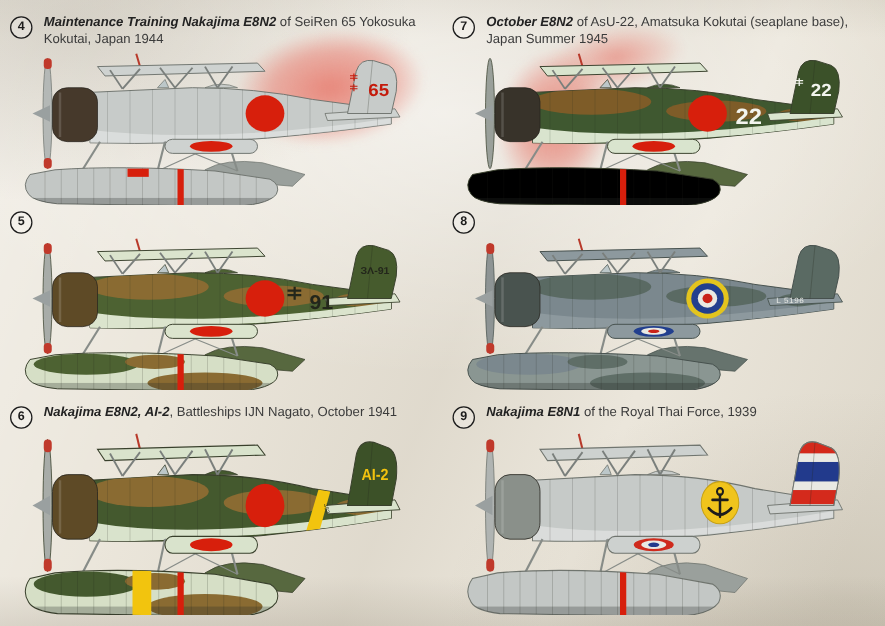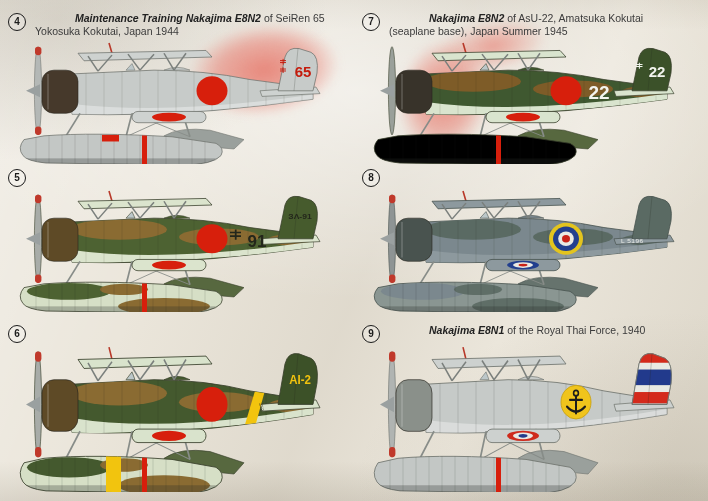--- a/index.html
+++ b/index.html
@@ -27,21 +27,21 @@
     background:radial-gradient(closest-side, rgba(231,125,112,.85), rgba(231,125,112,0));}
   .panel{position:absolute;width:346px;}
   .cap{display:flex;gap:9px;align-items:flex-start;}
   .num{
     flex:none;width:16px;height:16px;margin-top:1px;
     border:1.6px solid #1c1c1c;border-radius:50%;
     font-size:10px;font-weight:bold;line-height:16px;text-align:center;color:#1c1c1c;
     background:rgba(255,255,255,.22);
   }
   .txt{margin:0;font-size:10.5px;line-height:1.28;color:#3b3b3b;max-width:300px;}
-  .txt b i{color:#222;margin-left:40px;}
+  .txt b i{color:#222;}
   .art{width:330px;height:122px;margin:3px 0 0 6px;}
   .art.tall{height:146px;}
   svg{display:block;}
 </style>
 </head>
 <body>
 
 <div class="paper"></div>
 <div class="flag-blob blob-l"></div>
 <div class="flag-blob blob-r1"></div>
@@ -141,21 +141,21 @@
         </g>
         <rect x="88" y="99" width="17" height="7" fill="#d71f0c"></rect>
         <rect clip-path="url(#pl0l)" x="128" y="98" width="5" height="34" fill="#d71f0c"></rect>
       </svg>
     </div>
 </section>
 
 <section class="panel" style="left:362px;top:12px">
   <div class="cap">
     <span class="num">7</span>
-    <p class="txt"><b><i>Nakajima E8N2</i></b><span> of AsU-22, Amatsuka Kokutai (seaplane base), Japan Summer 1945</span></p>
+    <p class="txt"><b><i>October E8N2</i></b><span> of AsU-22, Amatsuka Kokutai (seaplane base), Japan Summer 1945</span></p>
   </div>
   <div class="art">
       <svg viewBox="0 0 330 130" width="100%" height="100%" preserveAspectRatio="none" xmlns="http://www.w3.org/2000/svg">
         <defs>
           <clipPath id="pl3f">
             <path d="M58,34 L140,30 Q190,30 236,40 L299,49 L299,61 Q252,68 200,73 Q130,79 58,77 Z"></path>
           </clipPath>
           <clipPath id="pl3t">
             <path d="M264,52 L271,16 Q274,5 285,7 L297,11 Q305,15 303,33 L299,52 Z"></path>
           </clipPath>
@@ -451,20 +451,21 @@
           <line x1="178" y1="98" x2="178" y2="132"></line>
           <line x1="191" y1="98" x2="191" y2="132"></line>
         </g>
       </svg>
     </div>
 </section>
 
 <section class="panel" style="left:8px;top:324px">
   <div class="cap">
     <span class="num">6</span>
+    <p class="txt"><b><i>Nakajima E8N2, AI-2</i></b><span>, Battleships IJN Nagato, October 1941</span></p>
   </div>
   <div class="art tall">
       <svg viewBox="0 0 330 130" width="100%" height="100%" preserveAspectRatio="none" xmlns="http://www.w3.org/2000/svg">
         <defs>
           <clipPath id="pl2f">
             <path d="M58,34 L140,30 Q190,30 236,40 L299,49 L299,61 Q252,68 200,73 Q130,79 58,77 Z"></path>
           </clipPath>
           <clipPath id="pl2t">
             <path d="M264,52 L271,16 Q274,5 285,7 L297,11 Q305,15 303,33 L299,52 Z"></path>
           </clipPath>
@@ -556,21 +557,21 @@
         </g>
         <rect clip-path="url(#pl2l)" x="92" y="97" width="15" height="36" fill="#f2c40e"></rect>
         <rect clip-path="url(#pl2l)" x="128" y="98" width="5" height="34" fill="#d71f0c"></rect>
       </svg>
     </div>
 </section>
 
 <section class="panel" style="left:362px;top:324px">
   <div class="cap">
     <span class="num">9</span>
-    <p class="txt"><b><i>Nakajima E8N1</i></b><span> of the Royal Thai Force, 1940</span></p>
+    <p class="txt"><b><i>Nakajima E8N1</i></b><span> of the Royal Thai Force, 1939</span></p>
   </div>
   <div class="art tall">
       <svg viewBox="0 0 330 130" width="100%" height="100%" preserveAspectRatio="none" xmlns="http://www.w3.org/2000/svg">
         <defs>
           <clipPath id="pl5f">
             <path d="M58,34 L140,30 Q190,30 236,40 L299,49 L299,61 Q252,68 200,73 Q130,79 58,77 Z"></path>
           </clipPath>
           <clipPath id="pl5t">
             <path d="M264,52 L271,16 Q274,5 285,7 L297,11 Q305,15 303,33 L299,52 Z"></path>
           </clipPath>

